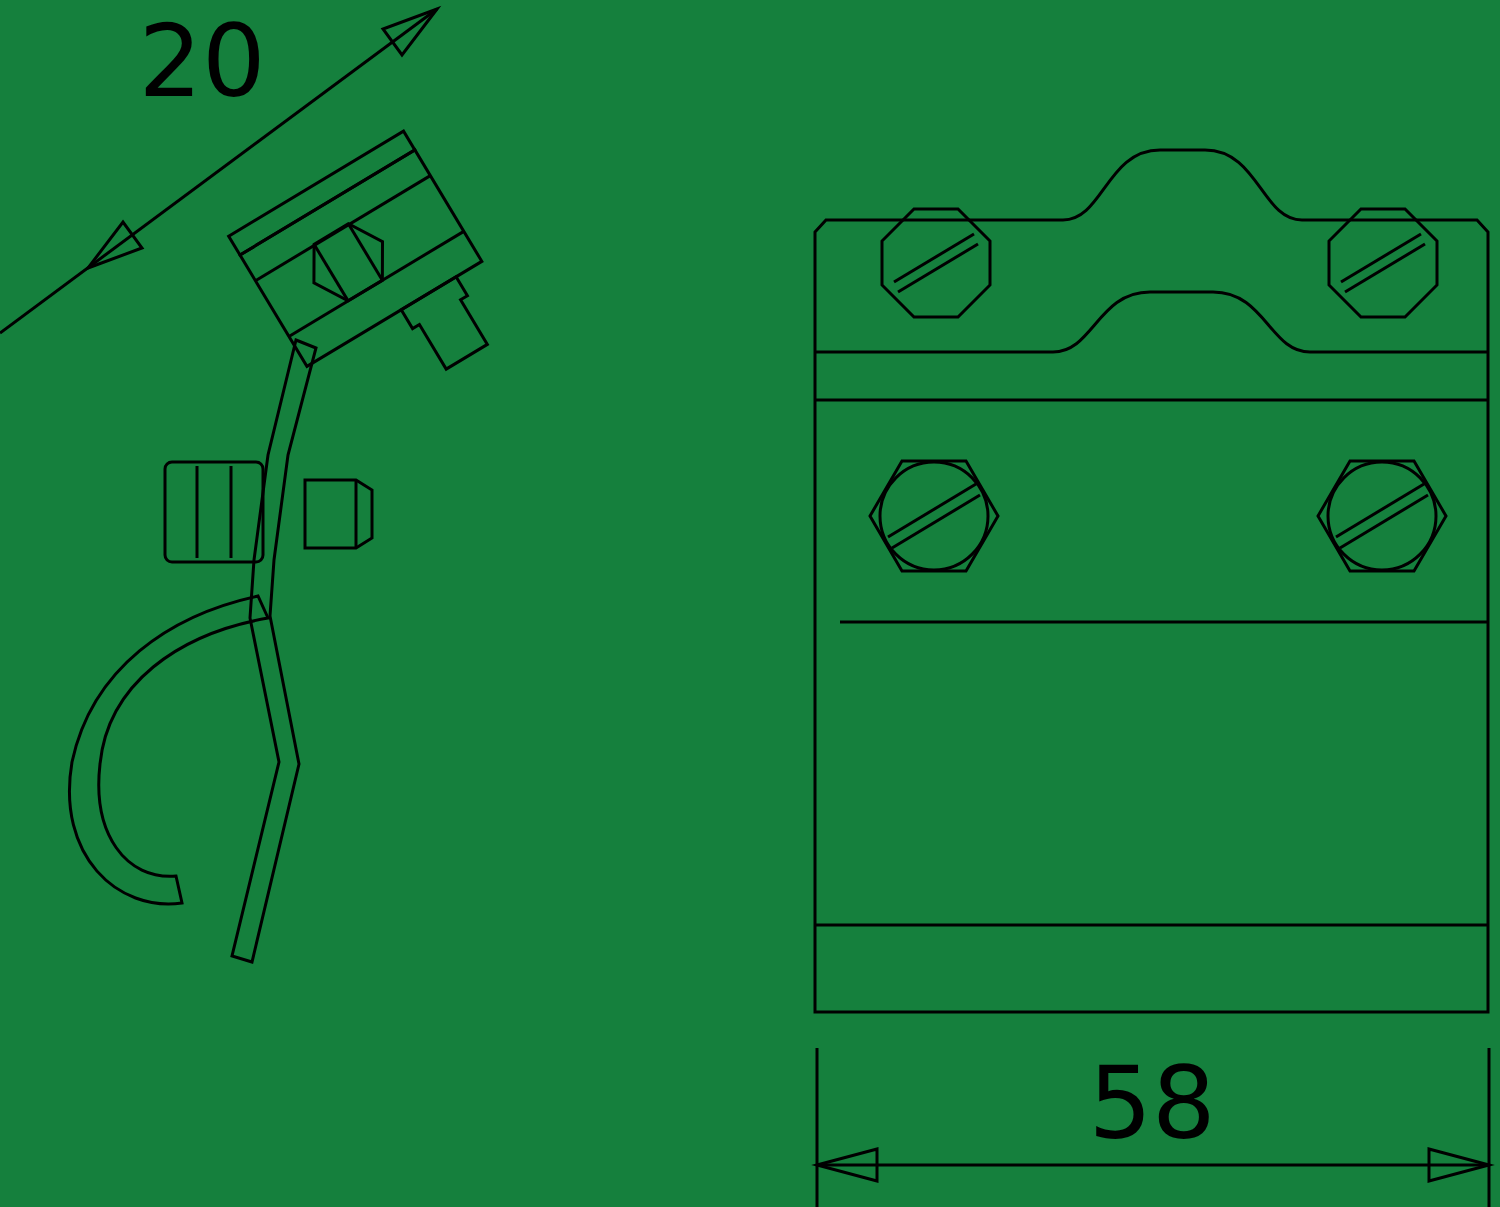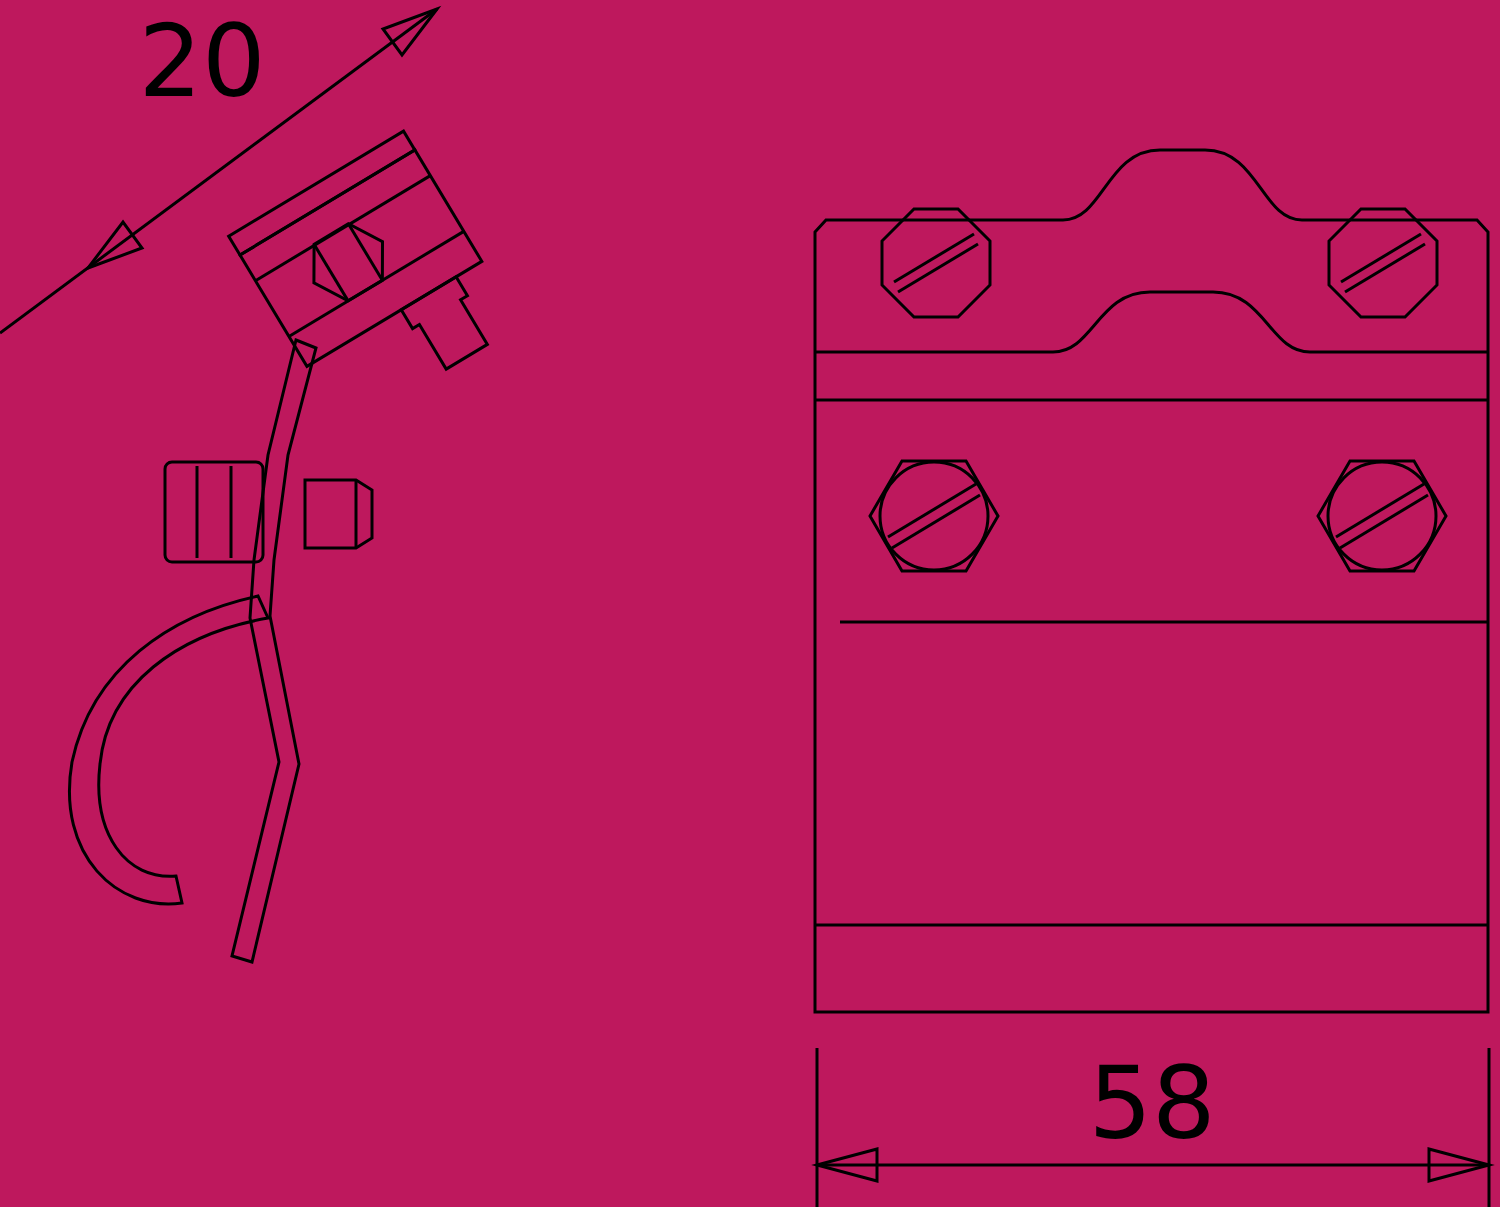--- a/index.html
+++ b/index.html
@@ -4,21 +4,21 @@
 <style>
   html, body {
     margin: 0;
     padding: 0;
     background: #ffffff;
   }
   .canvas {
     position: relative;
     width: 1500px;
     height: 1207px;
-    background: #be185d;
+    background: #15803d;
     overflow: hidden;
   }
   svg { display: block; }
   .stroke, .stroke line, .stroke path, .stroke polygon, .stroke rect, .stroke circle {
     stroke: #000000;
     stroke-width: 3;
     fill: none;
     stroke-miterlimit: 6;
   }
   .wf  { fill: #ffffff; }           

